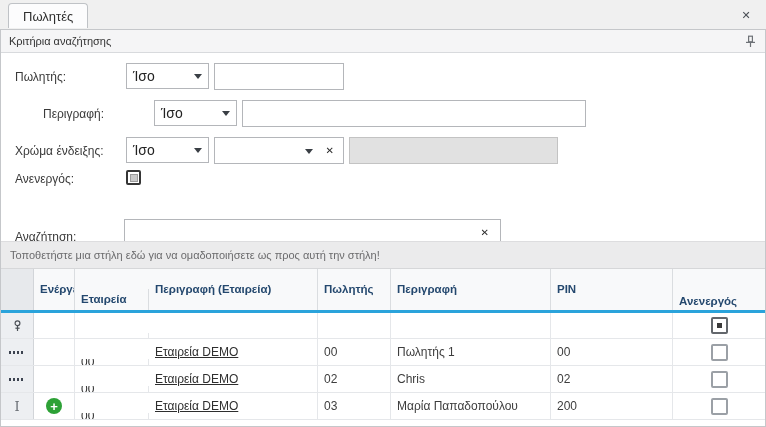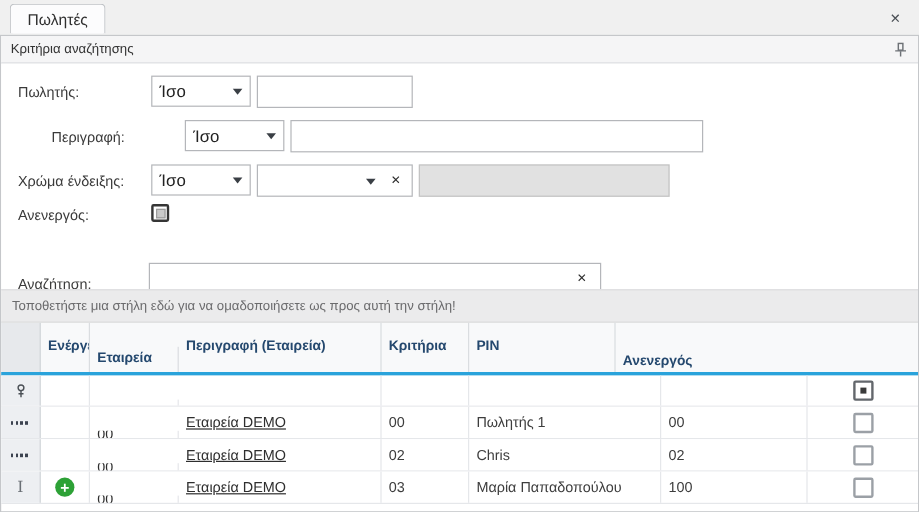--- a/index.html
+++ b/index.html
@@ -194,21 +194,22 @@
       <span>Τοποθετήστε μια στήλη εδώ για να ομαδοποιήσετε ως προς αυτή την στήλη!</span>
     </div>
 
     <div class="grid">
 
       <div class="grow ghead">
         <div class="cell c0 ind"></div>
         <div class="cell c1">Ενέργειες</div>
         <div class="cell c2">Εταιρεία</div>
         <div class="cell c3">Περιγραφή (Εταιρεία)</div>
-        <div class="cell c4">Κριτήρια</div>
+        <div class="cell c4">Πωλητής</div>
+        <div class="cell c5">Περιγραφή</div>
         <div class="cell c6">PIN</div>
         <div class="cell c7">Ανενεργός</div>
       </div>
 
       <div class="grow gbody-row frow">
         <div class="cell c0 ind">
           <svg width="9" height="12" viewBox="0 0 9 12">
             <g stroke="#4c5157" stroke-width="1.2" fill="none">
               <circle cx="4.5" cy="3.2" r="2.4"></circle>
               <line x1="4.5" y1="5.6" x2="4.5" y2="11"></line>
@@ -292,21 +293,21 @@
         <div class="cell c3">
             <a class="lnk">Εταιρεία DEMO</a>
           </div>
         <div class="cell c4">
             <span>03</span>
           </div>
         <div class="cell c5">
             <span>Μαρία Παπαδοπούλου</span>
           </div>
         <div class="cell c6">
-            <span>100</span>
+            <span>200</span>
           </div>
         <div class="cell c7 cb-cell">
             <div class="cb"></div>
           </div>
       </div>
 
     </div>
   </div>
 </div>
 

